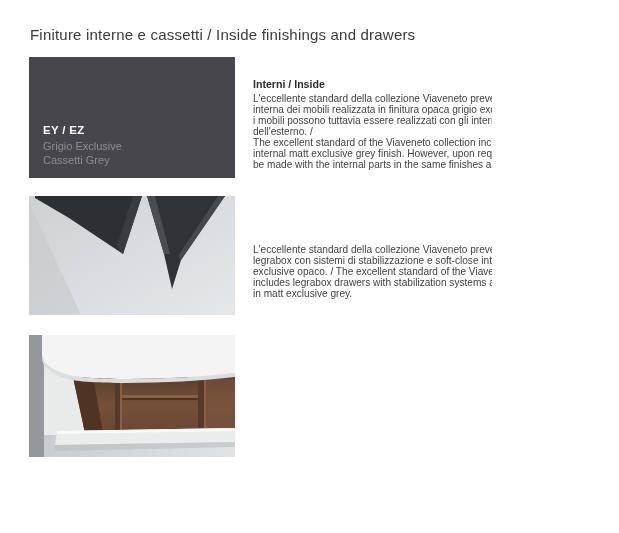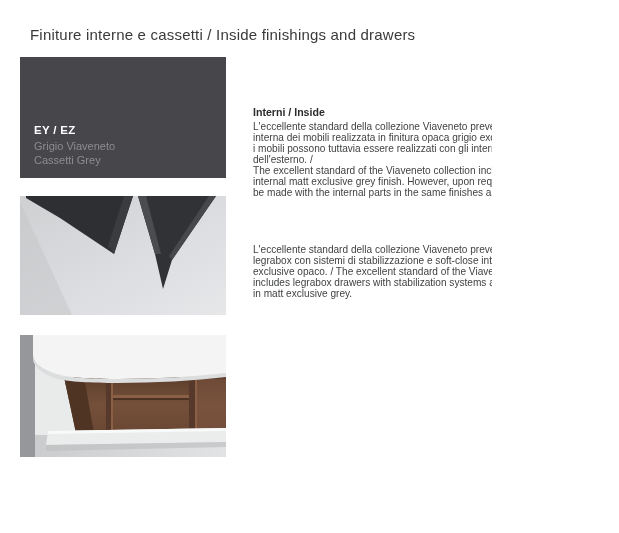--- a/index.html
+++ b/index.html
@@ -6,47 +6,47 @@
   html,body { background:#ffffff; }
   .page {
     position:relative; width:492px; height:533px; background:#ffffff;
     font-family:"Liberation Sans", sans-serif; overflow:hidden;
   }
   .title {
     position:absolute; left:30px; top:26px;
     font-size:15px; color:#3a3a3c; letter-spacing:.2px;
   }
   
-  .img { position:absolute; left:20px; width:206px; overflow:hidden; }
+  .img { position:absolute; left:29px; width:206px; overflow:hidden; }
   .swatch { top:57px; height:121px; background:#46464b; }
   .swatch-label { position:absolute; left:14px; bottom:11px; }
   .swatch-code { color:#ffffff; font-weight:bold; font-size:11.5px; margin-bottom:3px; letter-spacing:.3px; }
   .swatch-name { color:#8d8d91; font-size:11px; line-height:14px; }
   .photo2 { top:196px; height:119px; }
   .photo3 { top:335px; height:122px; }
   .img svg { display:block; }
   
   .col { position:absolute; left:253px; width:362px; color:#3e3f41; }
-  .sec-inside  { top:78px;margin-top:28px; }
+  .sec-inside  { top:78px; }
   .sec-drawers { top:244px; }
   .sec-wood    { top:407px; }
   .sec-heading { font-weight:bold; font-size:10.6px; color:#2a2b2d; margin-bottom:2.5px; }
   .sec-body { font-size:10.1px; line-height:11px; white-space:pre-line; color:#414244; }
 </style>
 </head>
 <body>
 
 <div class="page">
 
   <div class="title">Finiture interne e cassetti / Inside finishings and drawers</div>
 
   <div class="img swatch">
     <div class="swatch-label">
       <div class="swatch-code">EY / EZ</div>
-      <div class="swatch-name">Grigio Viaveneto</div>
+      <div class="swatch-name">Grigio Exclusive</div>
       <div class="swatch-name">Cassetti Grey</div>
     </div>
   </div>
 
   <div class="img photo2">
     <svg width="206" height="119" viewBox="0 0 206 119" xmlns="http://www.w3.org/2000/svg">
       <defs>
         <linearGradient id="bg2" x1="0" y1="0" x2="1" y2="1">
           <stop offset="0" stop-color="#cfd0d2"></stop>
           <stop offset="0.55" stop-color="#dcdde0"></stop>

